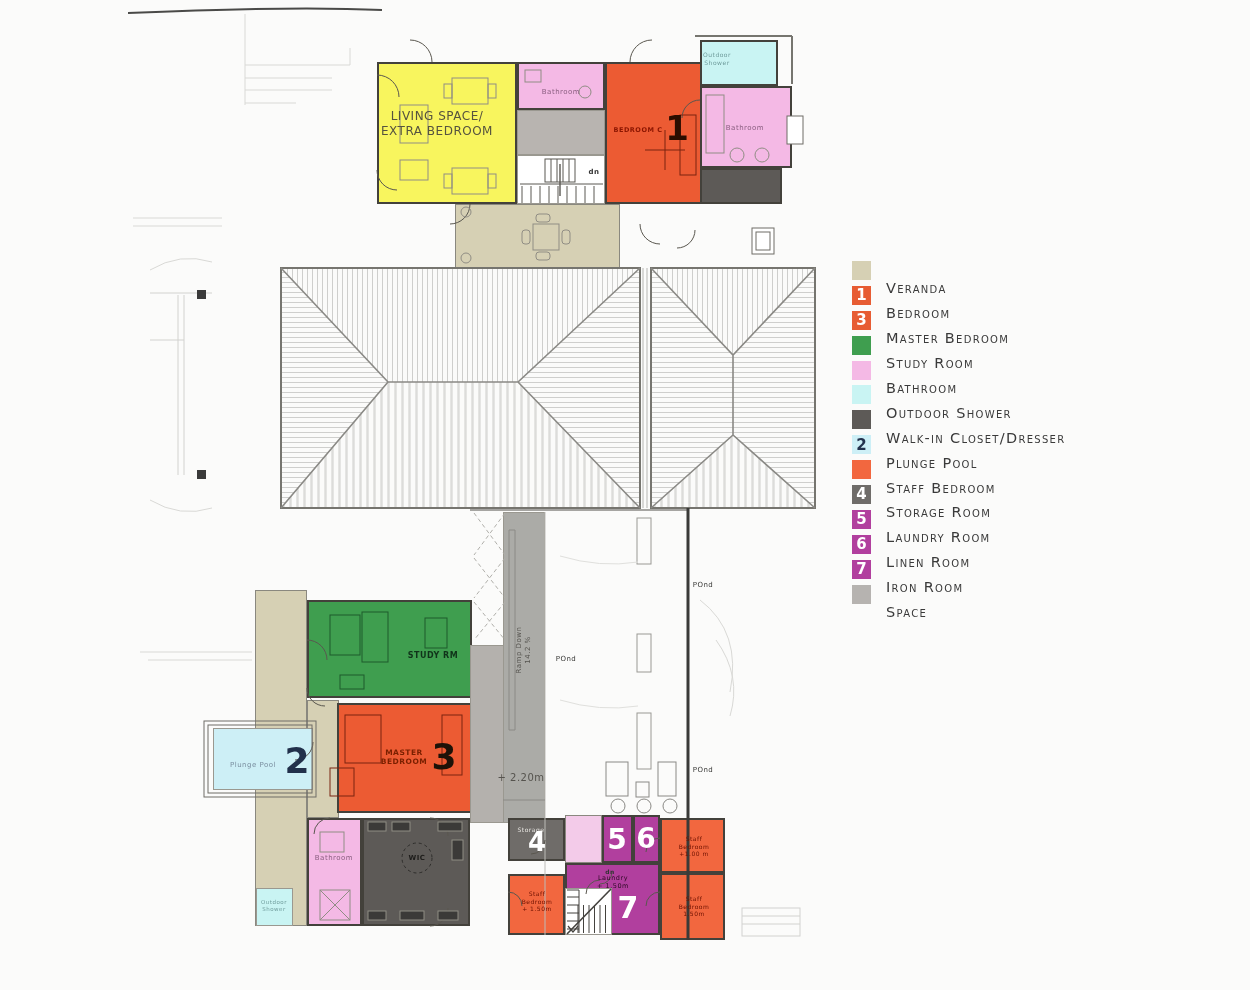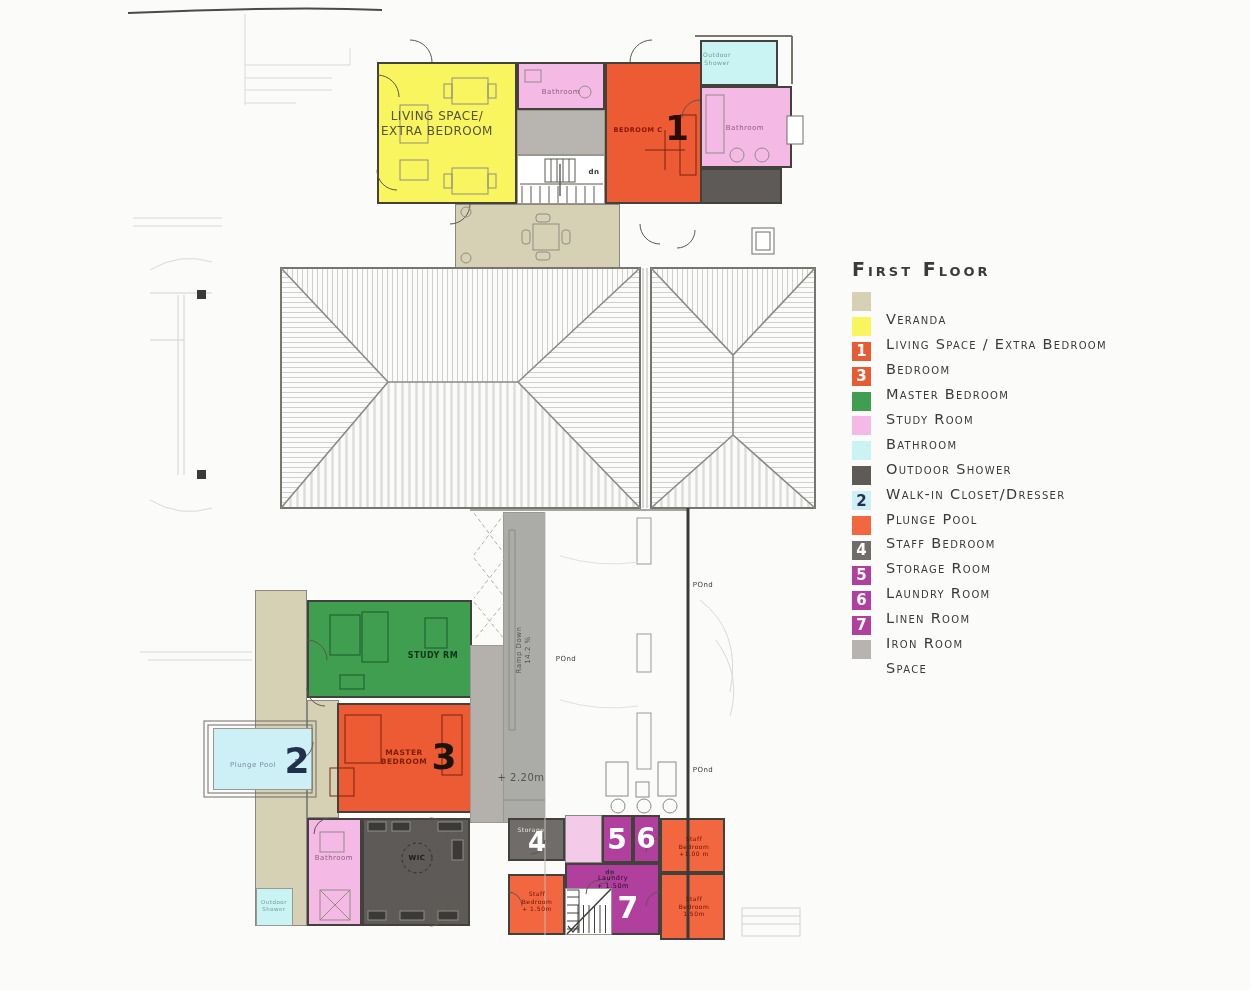--- a/index.html
+++ b/index.html
@@ -242,31 +242,26 @@
   <div class="num" style="left:628px;top:908px;font-size:30px">7</div>
   <div class="lbl" style="left:610px;top:872px;font-size:6px;color:#333;font-weight:bold">dn</div>
   <div class="lbl" style="left:537px;top:901px;font-size:6px;color:#6e1200">Staff
 Bedroom
 + 1.50m</div>
   <div class="lbl" style="left:694px;top:906px;font-size:6px;color:#6e1200">Staff
 Bedroom
 1.50m</div>
 
   <div id="legend">
-    <div class="lg-title">First Floor</div>
 
     <div class="lg-row">
       <span class="sw" style="background: rgb(214, 208, 180); color: rgb(255, 255, 255);"></span>
       <span class="lg-label">Veranda</span>
       </div>
     <div class="lg-row">
-      <span class="sw" style="background: rgb(248, 245, 94); color: rgb(255, 255, 255);"></span>
-      <span class="lg-label">Living Space / Extra Bedroom</span>
-      </div>
-    <div class="lg-row">
       <span class="sw" style="background: rgb(231, 92, 51); color: rgb(255, 255, 255);">1</span>
       <span class="lg-label">Bedroom</span>
       </div>
     <div class="lg-row">
       <span class="sw" style="background: rgb(231, 92, 51); color: rgb(255, 255, 255);">3</span>
       <span class="lg-label">Master Bedroom</span>
       </div>
     <div class="lg-row">
       <span class="sw" style="background: rgb(63, 158, 79); color: rgb(255, 255, 255);"></span>
       <span class="lg-label">Study Room</span>

